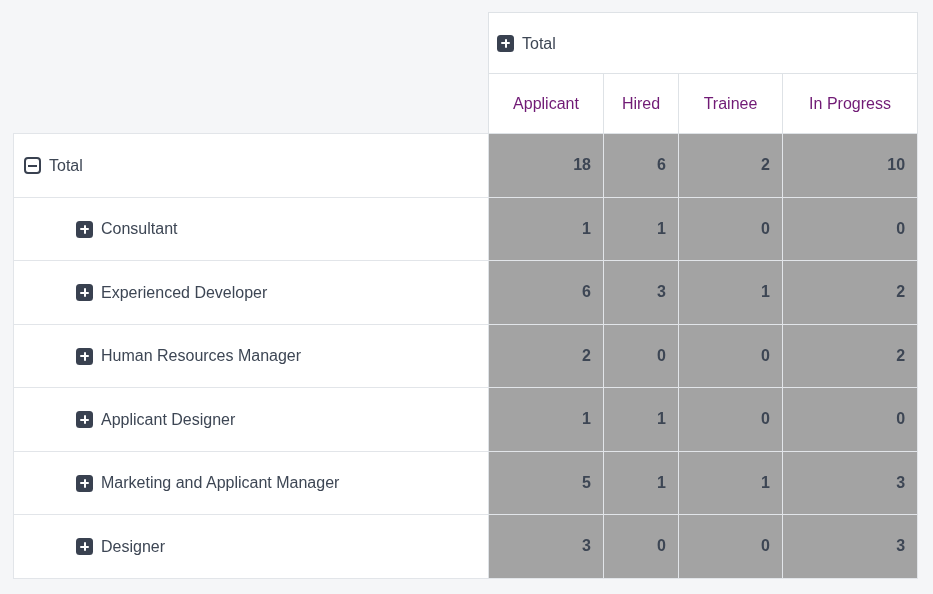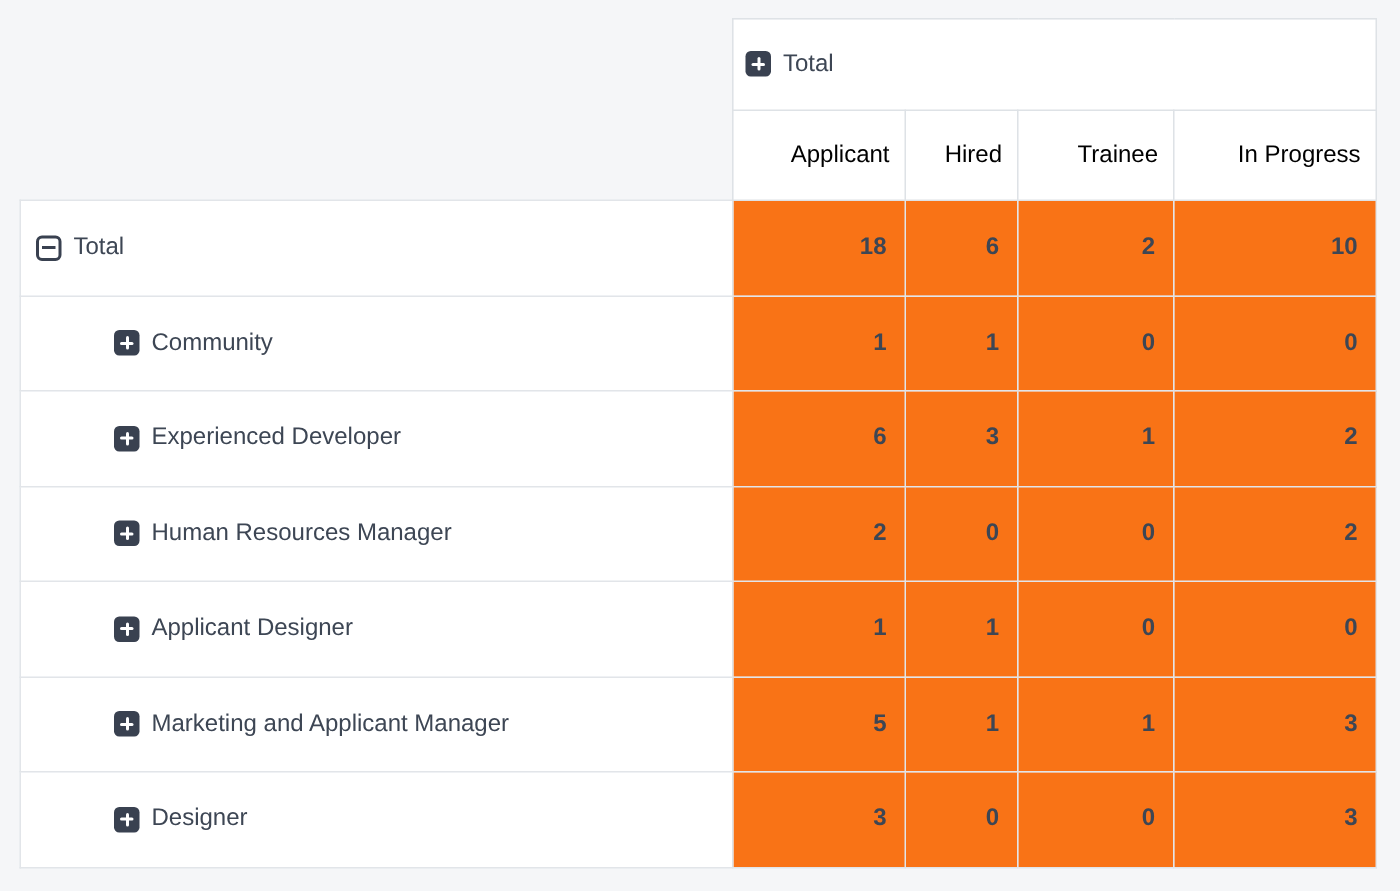--- a/index.html
+++ b/index.html
@@ -37,39 +37,39 @@
   }
   thead th { background: #ffffff; font-weight: 400; }
   th.colgroup {
     height: 61px;
     text-align: left;
     padding: 0 10px 0 8px;
     color: #3d4654;
   }
   th.measure {
     height: 60px;
-    text-align: right;
+    text-align: center;
     padding: 0 10px;
-    color: #000000;
+    color: #701a75;
     font-weight: 400;
   }
   tbody th.rowhdr {
     height: 63.5px;
     background: #ffffff;
     text-align: left;
     font-weight: 400;
     color: #3d4654;
     border-color: #e2e5e9;
     border-right-color: #dee2e6;
   }
   tbody th.lvl0 { padding-left: 10px; }
   tbody th.lvl1 { padding-left: 62px; }
   tbody td.val {
     height: 63.5px;
-    background: #f97316;
+    background: #a3a3a3;
     text-align: right;
     padding-right: 12px;
     font-weight: 700;
     color: #3d4654;
     border-color: #e2e5e9;
   }
   tbody td.val + td.val, tbody td.val:nth-child(2) { border-left-color: #dee2e6; }
 
   
   .icon-plus {
@@ -141,21 +141,21 @@
         <th class="rowhdr lvl0">
           <span class="icon-minus"></span><span class="lbl">Total</span>
         </th>
         <td class="val">18</td>
         <td class="val">6</td>
         <td class="val">2</td>
         <td class="val">10</td>
       </tr>
       <tr>
         <th class="rowhdr lvl1">
-          <span class="icon-plus"></span><span class="lbl">Community</span>
+          <span class="icon-plus"></span><span class="lbl">Consultant</span>
         </th>
         <td class="val">1</td>
         <td class="val">1</td>
         <td class="val">0</td>
         <td class="val">0</td>
       </tr>
       <tr>
         <th class="rowhdr lvl1">
           <span class="icon-plus"></span><span class="lbl">Experienced Developer</span>
         </th>

